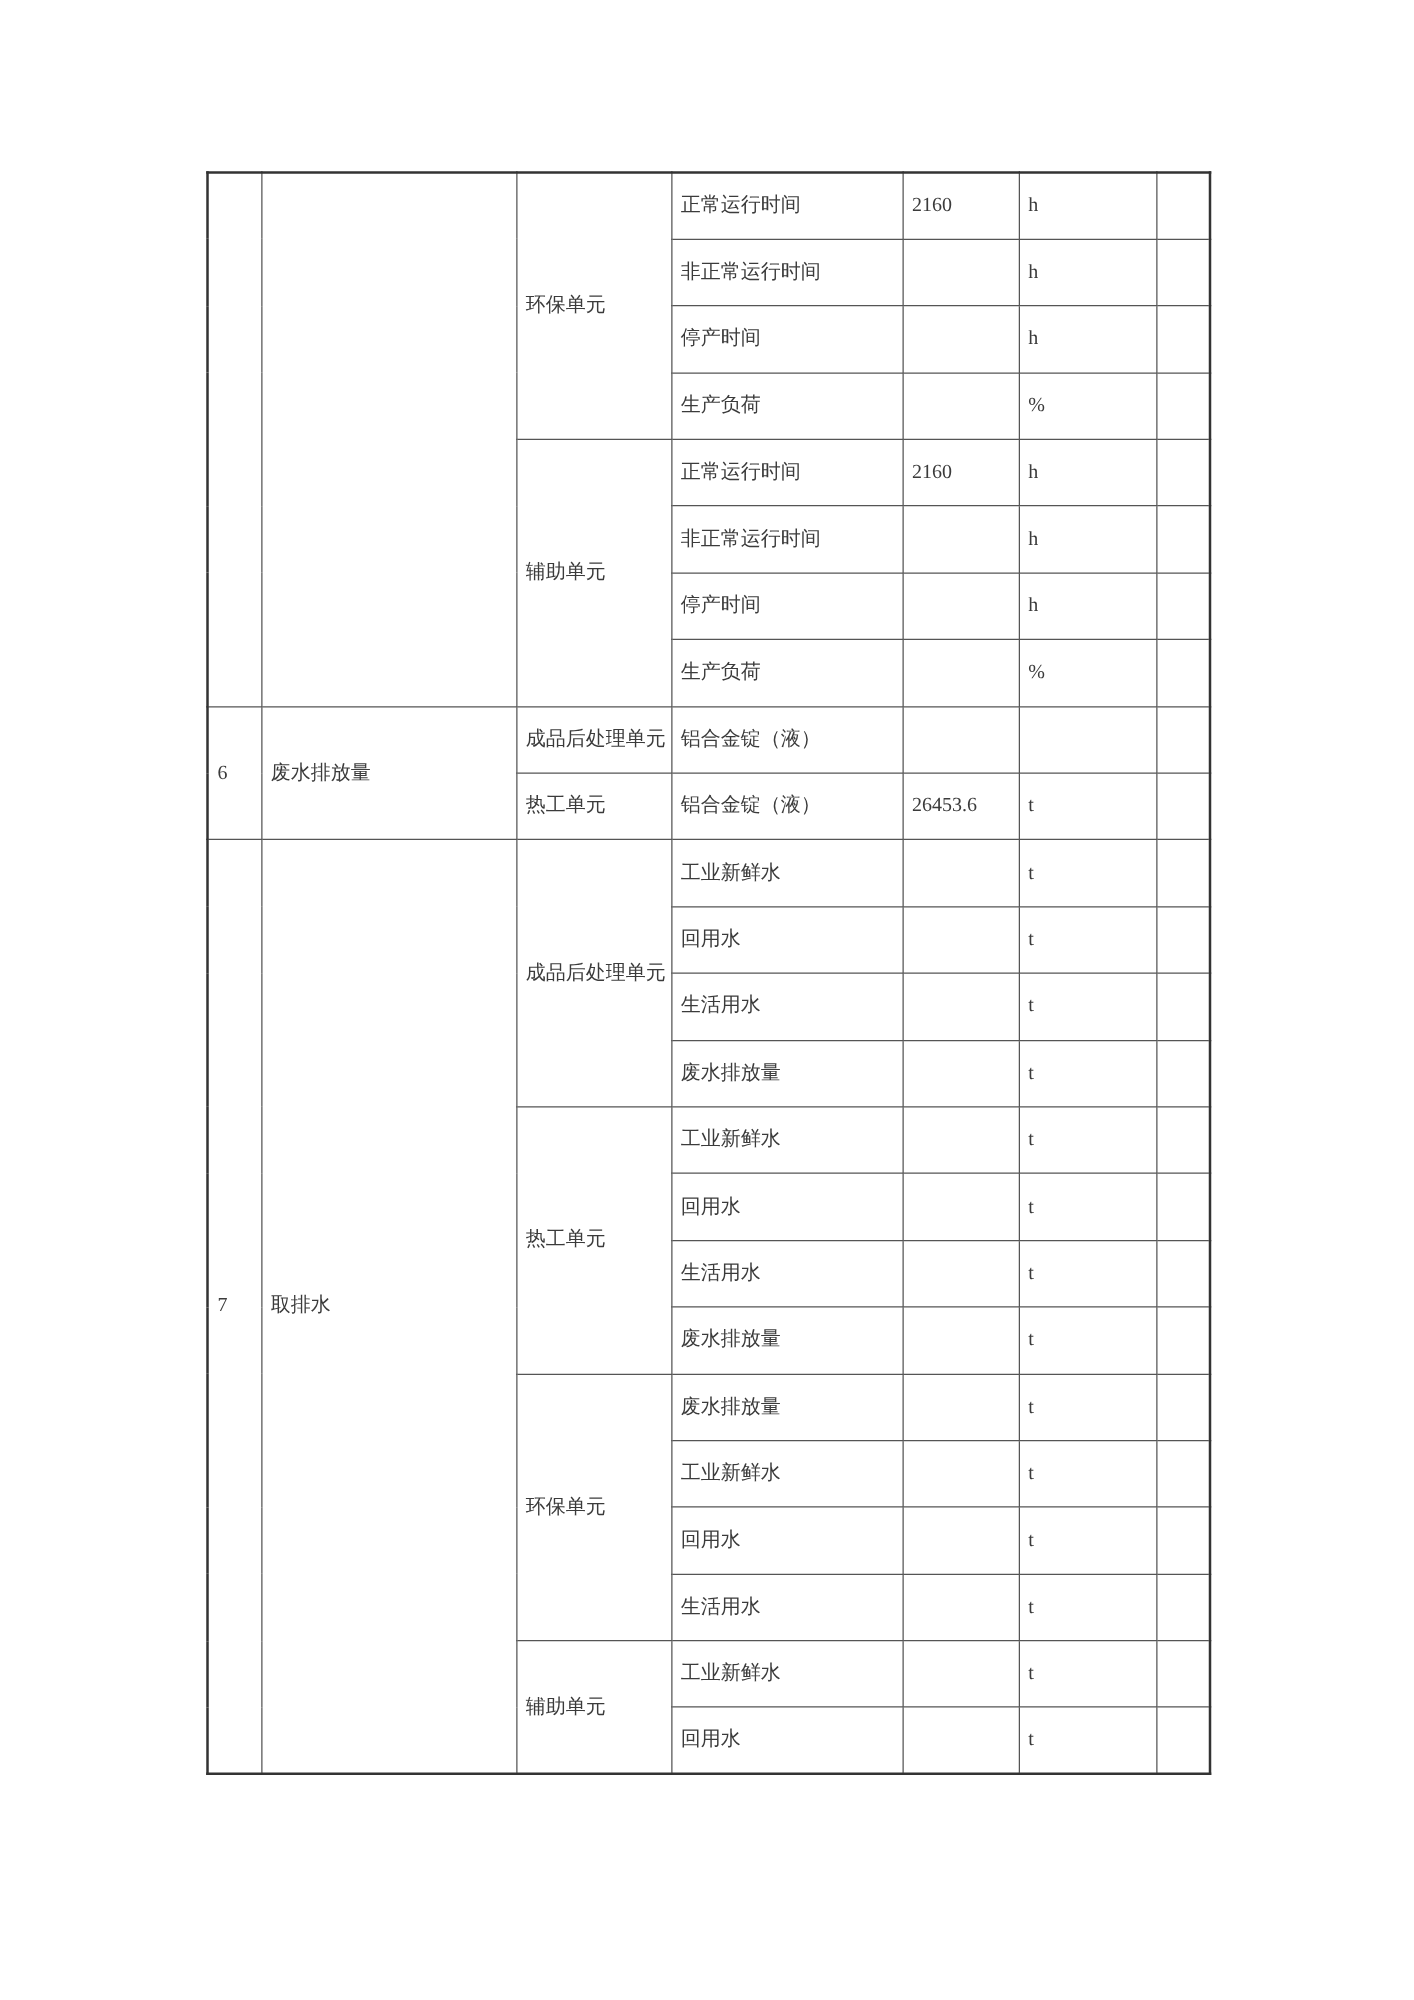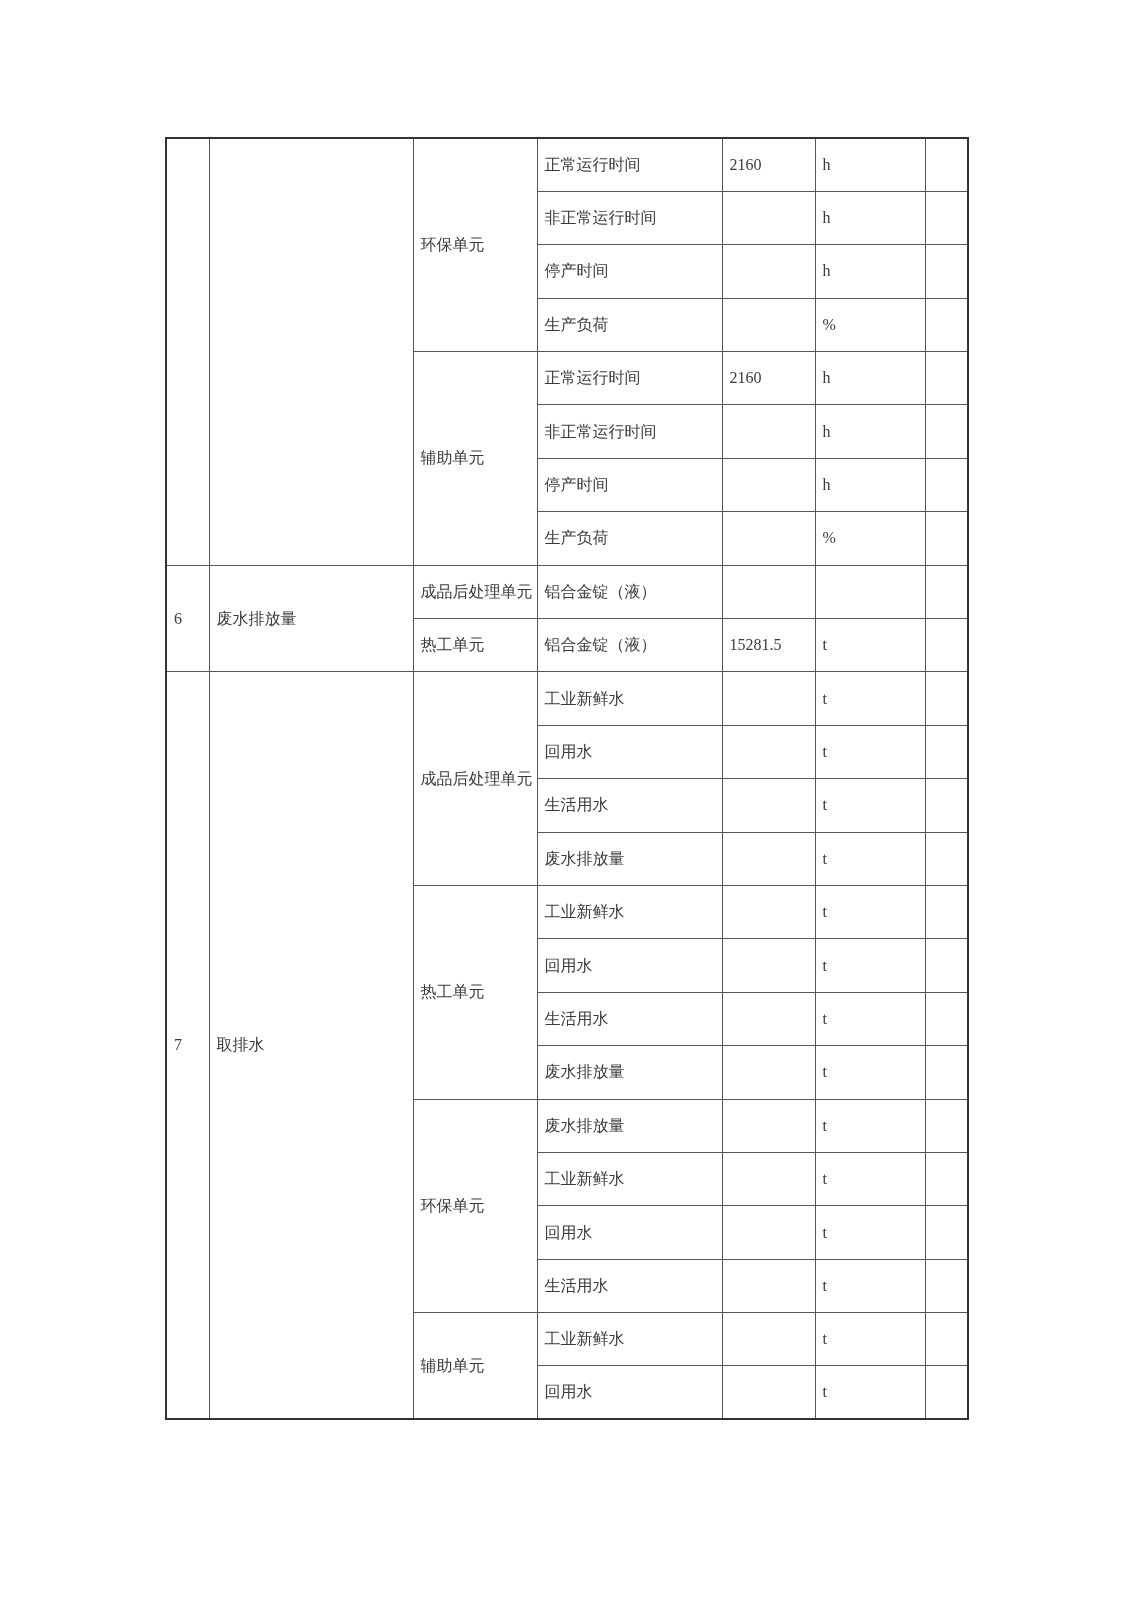--- a/index.html
+++ b/index.html
@@ -109,21 +109,21 @@
           <td class="group-top" rowspan="2">废水排放量</td>
           <td class="group-top">成品后处理单元</td>
           <td class="group-top">铝合金锭（液）</td>
           <td class="group-top"></td>
           <td class="group-top"></td>
           <td class="blankcol group-top"></td>
         </tr>
         <tr>
           <td class="group-top">热工单元</td>
           <td class="group-top">铝合金锭（液）</td>
-          <td class="group-top">15281.5</td>
+          <td class="group-top">26453.6</td>
           <td class="group-top">t</td>
           <td class="blankcol group-top"></td>
         </tr>
         <tr>
           <td class="num group-top" rowspan="14">7</td>
           <td class="group-top" rowspan="14">取排水</td>
           <td class="group-top" rowspan="4">成品后处理单元</td>
           <td class="group-top">工业新鲜水</td>
           <td class="group-top"></td>
           <td class="group-top">t</td>

